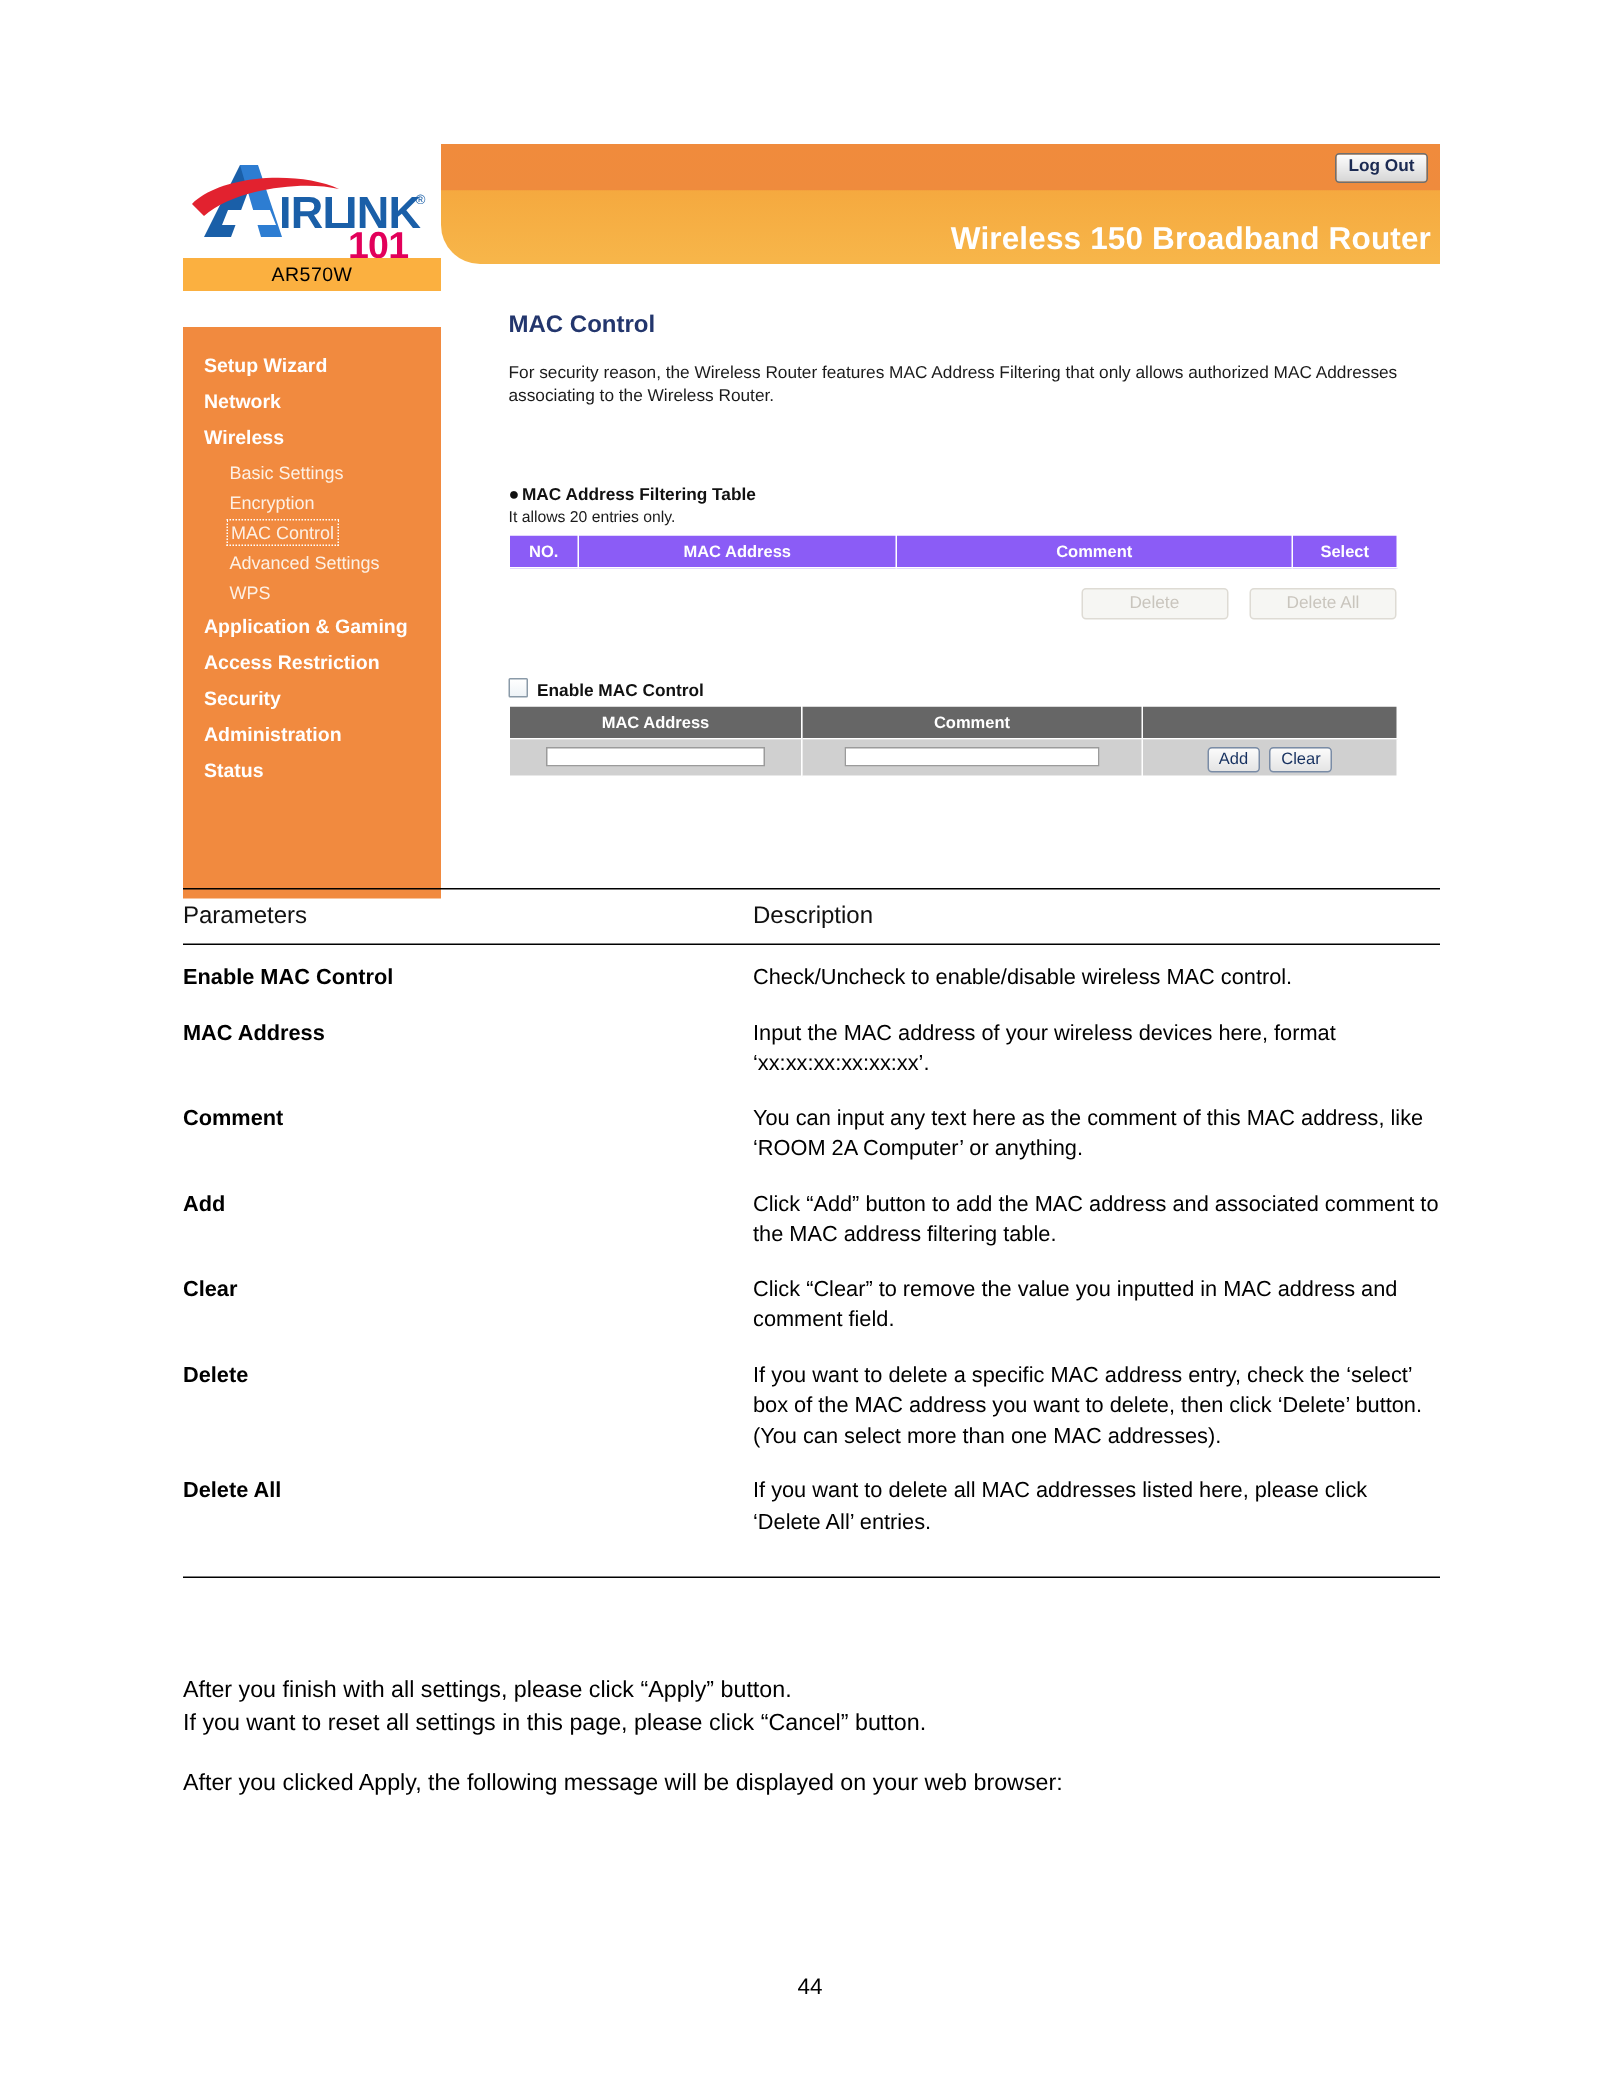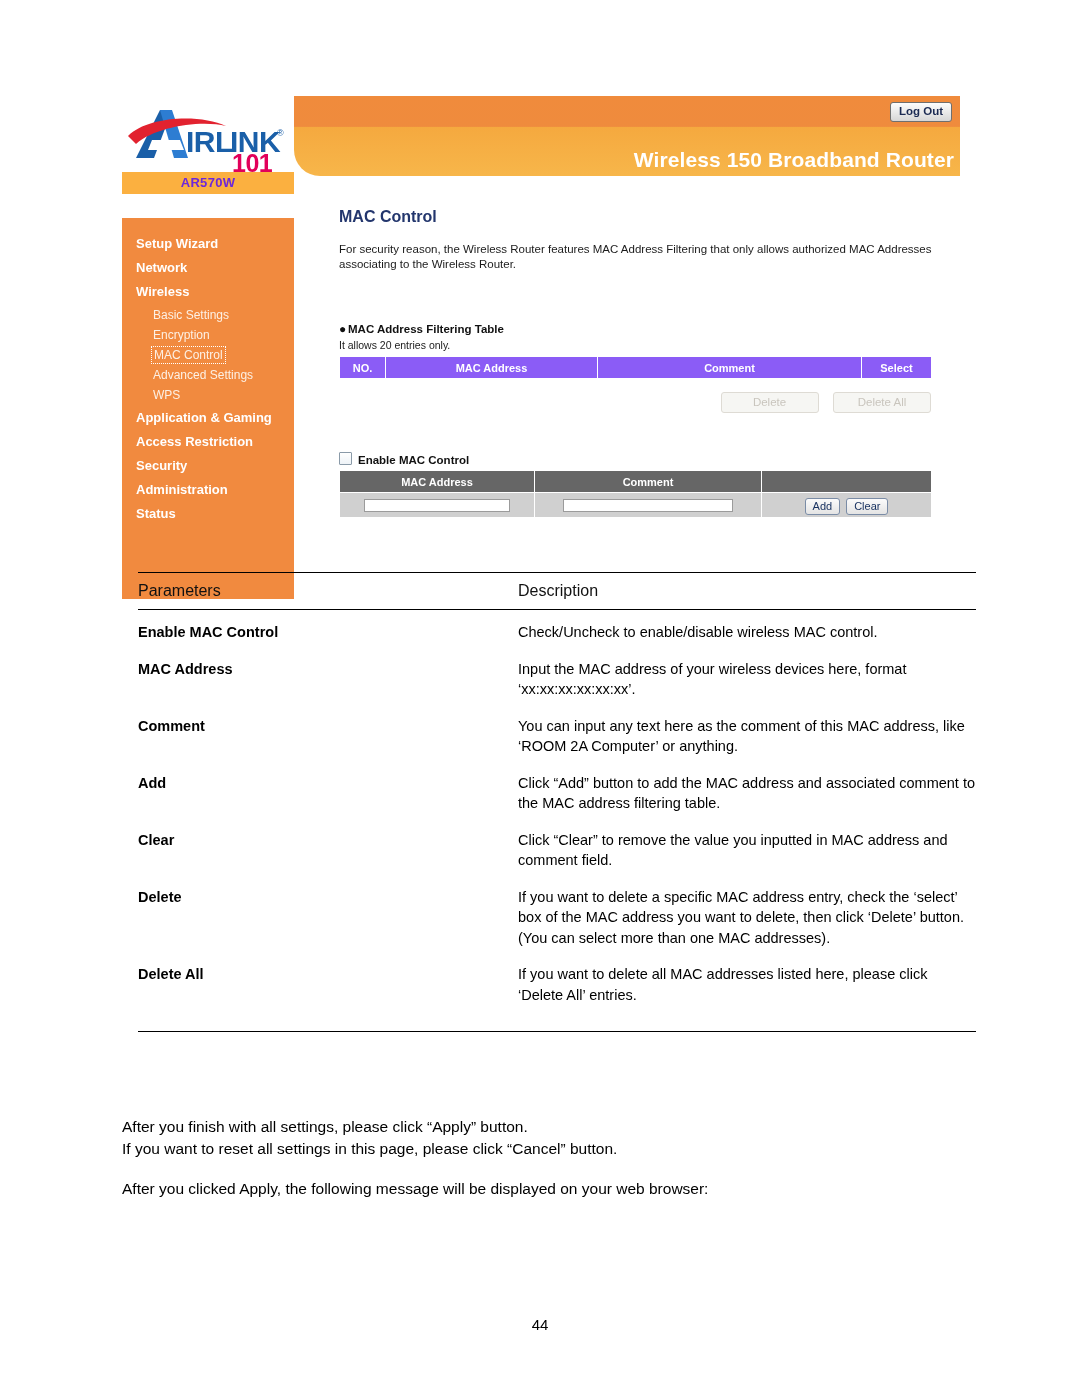--- a/index.html
+++ b/index.html
@@ -70,23 +70,23 @@
   .logo-svg { display:block; }
 
   
   .model-tab {
     position: absolute;
     left: 0px;
     top: 76px;
     width: 172px;
     height: 22px;
     background: #fbb040;
-    color: #6d28d9;
+    color: #000000;
     font-size: 13px;
-    font-weight: bold;
+    font-weight: normal;
     text-align: center;
     line-height: 22px;
     letter-spacing: 0.3px;
   }
 
   
   .sidebar {
     position: absolute;
     left: 0px;
     top: 98px;
@@ -283,23 +283,22 @@
     border-radius: 4px;
     padding: 3px 10px 4px;
     margin-left: 14px;
     text-align: center;
   }
 
   
   #doc {
     position: absolute;
     left: 122px;
-    top: 572px;
+    top: 592px;
     width: 838px;
-    margin-left: 16px;
   }
   .rule {
     height: 0;
     border-top: 1.5px solid #000;
   }
   .doc-head {
     display: flex;
     padding: 9px 0 9px 0;
   }
   .doc-head .c1 { width: 380px; font-size: 16px; color:#111; }

